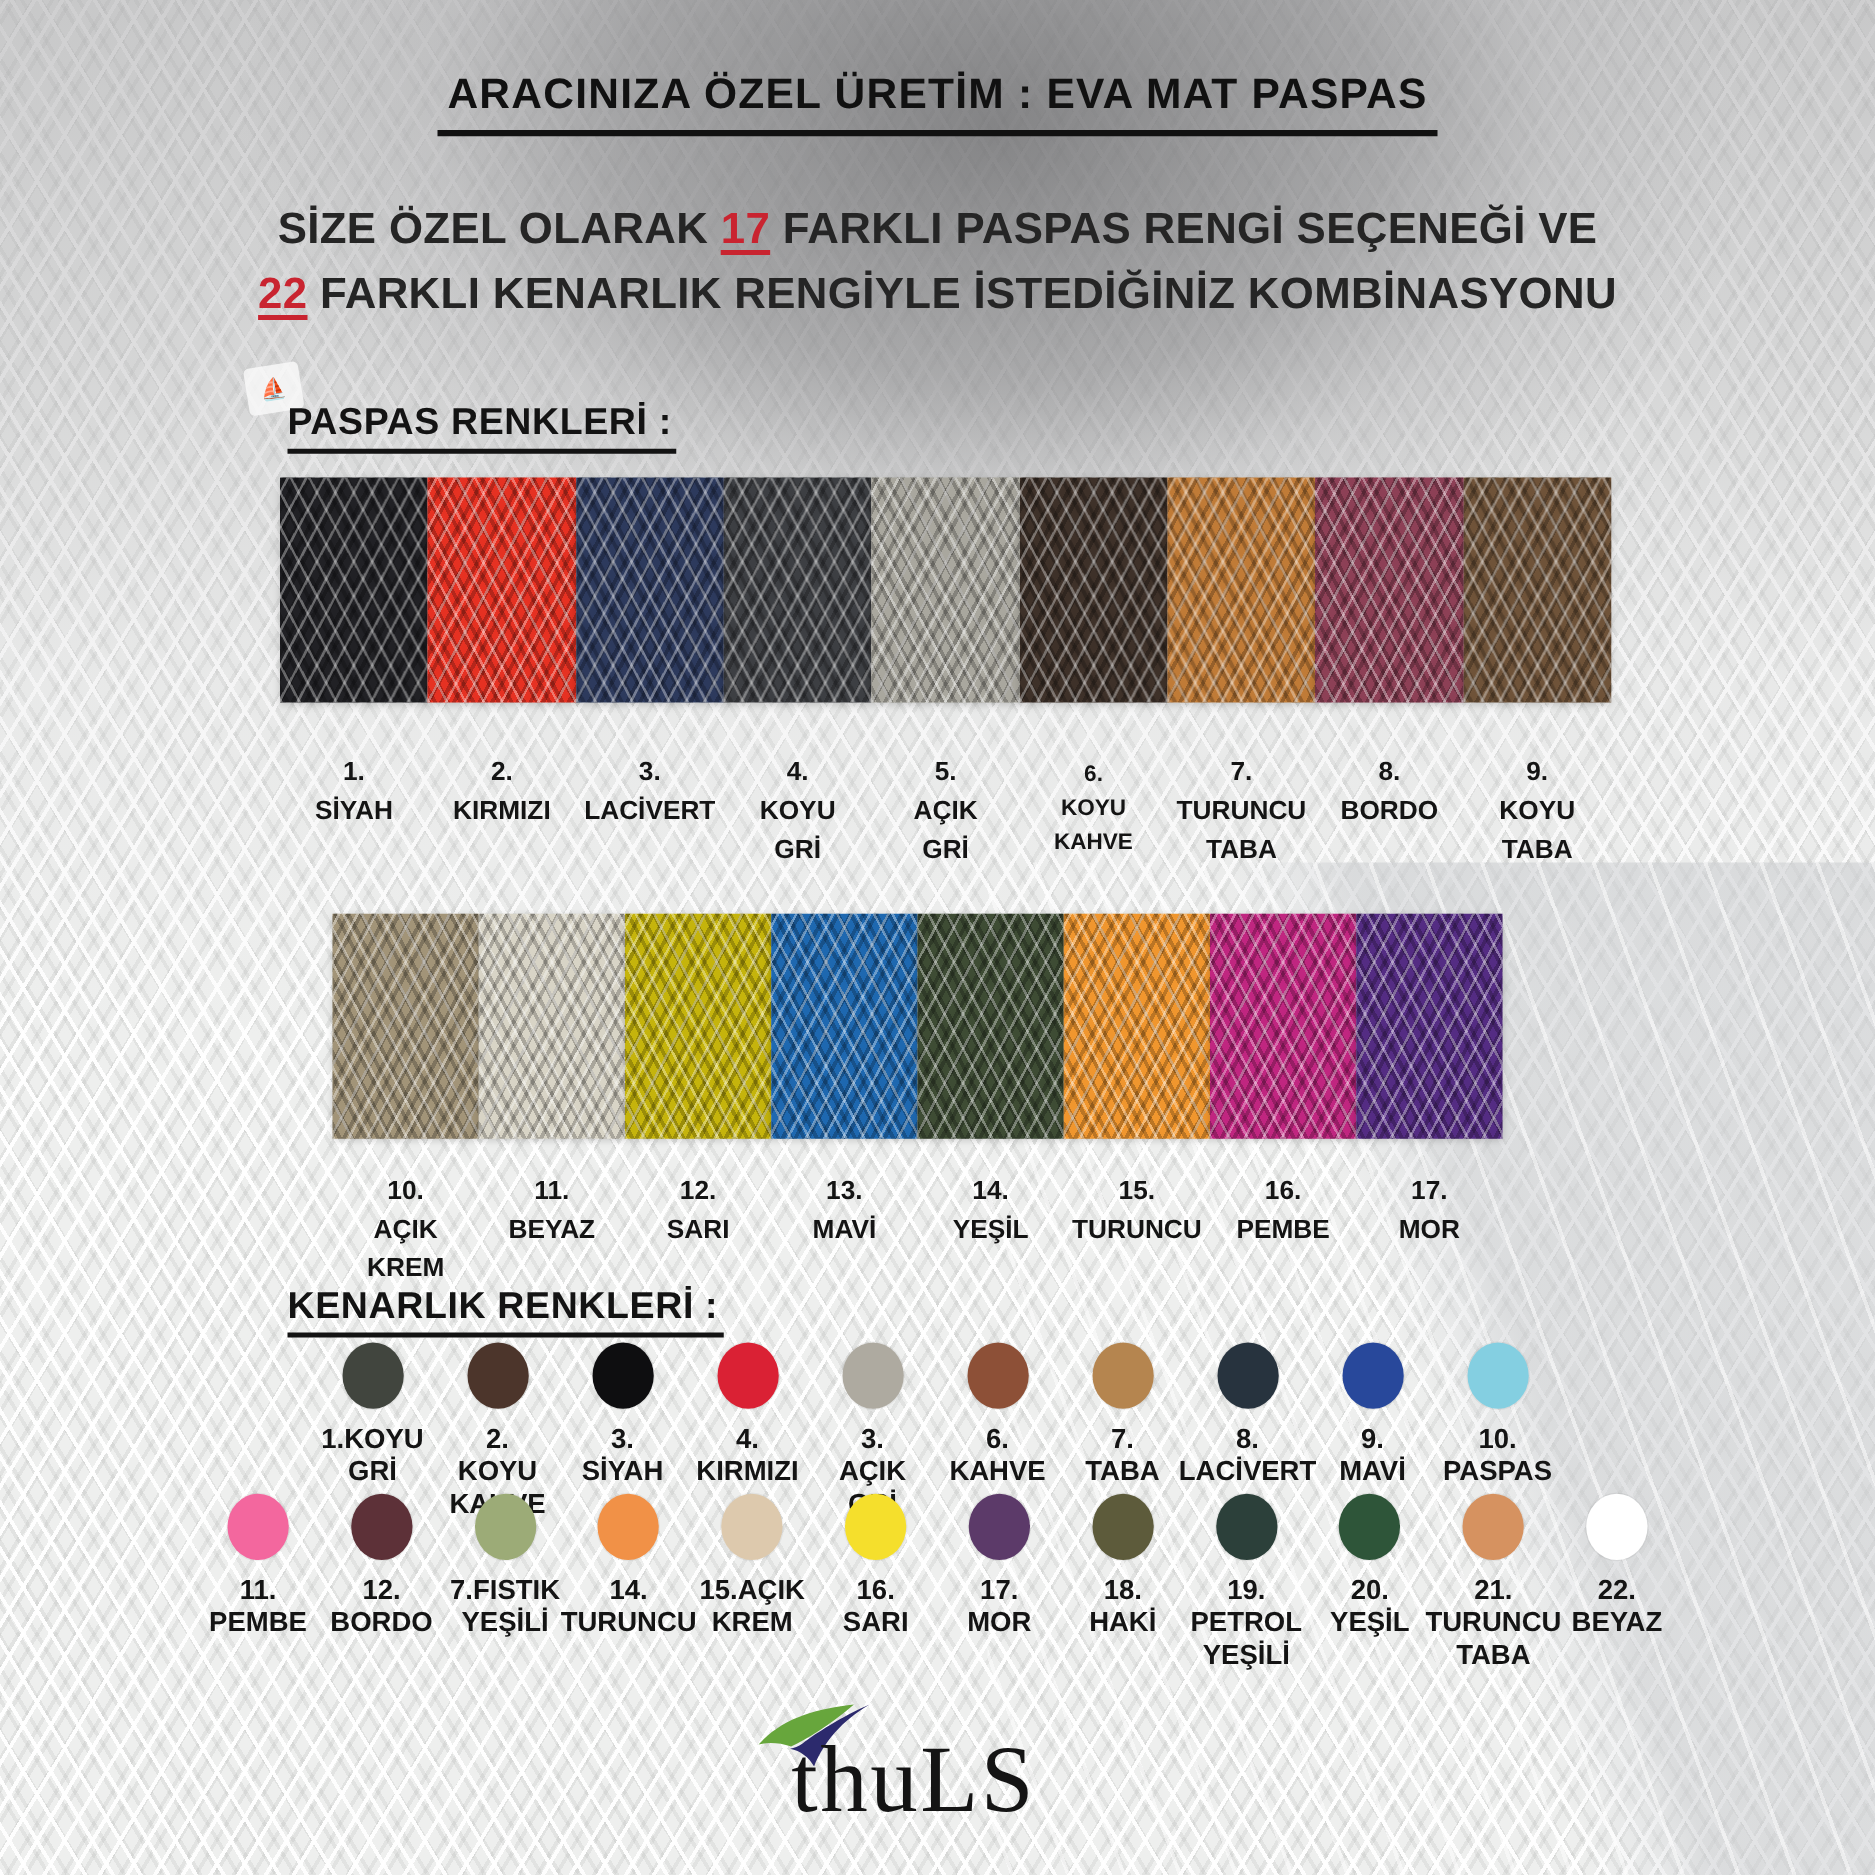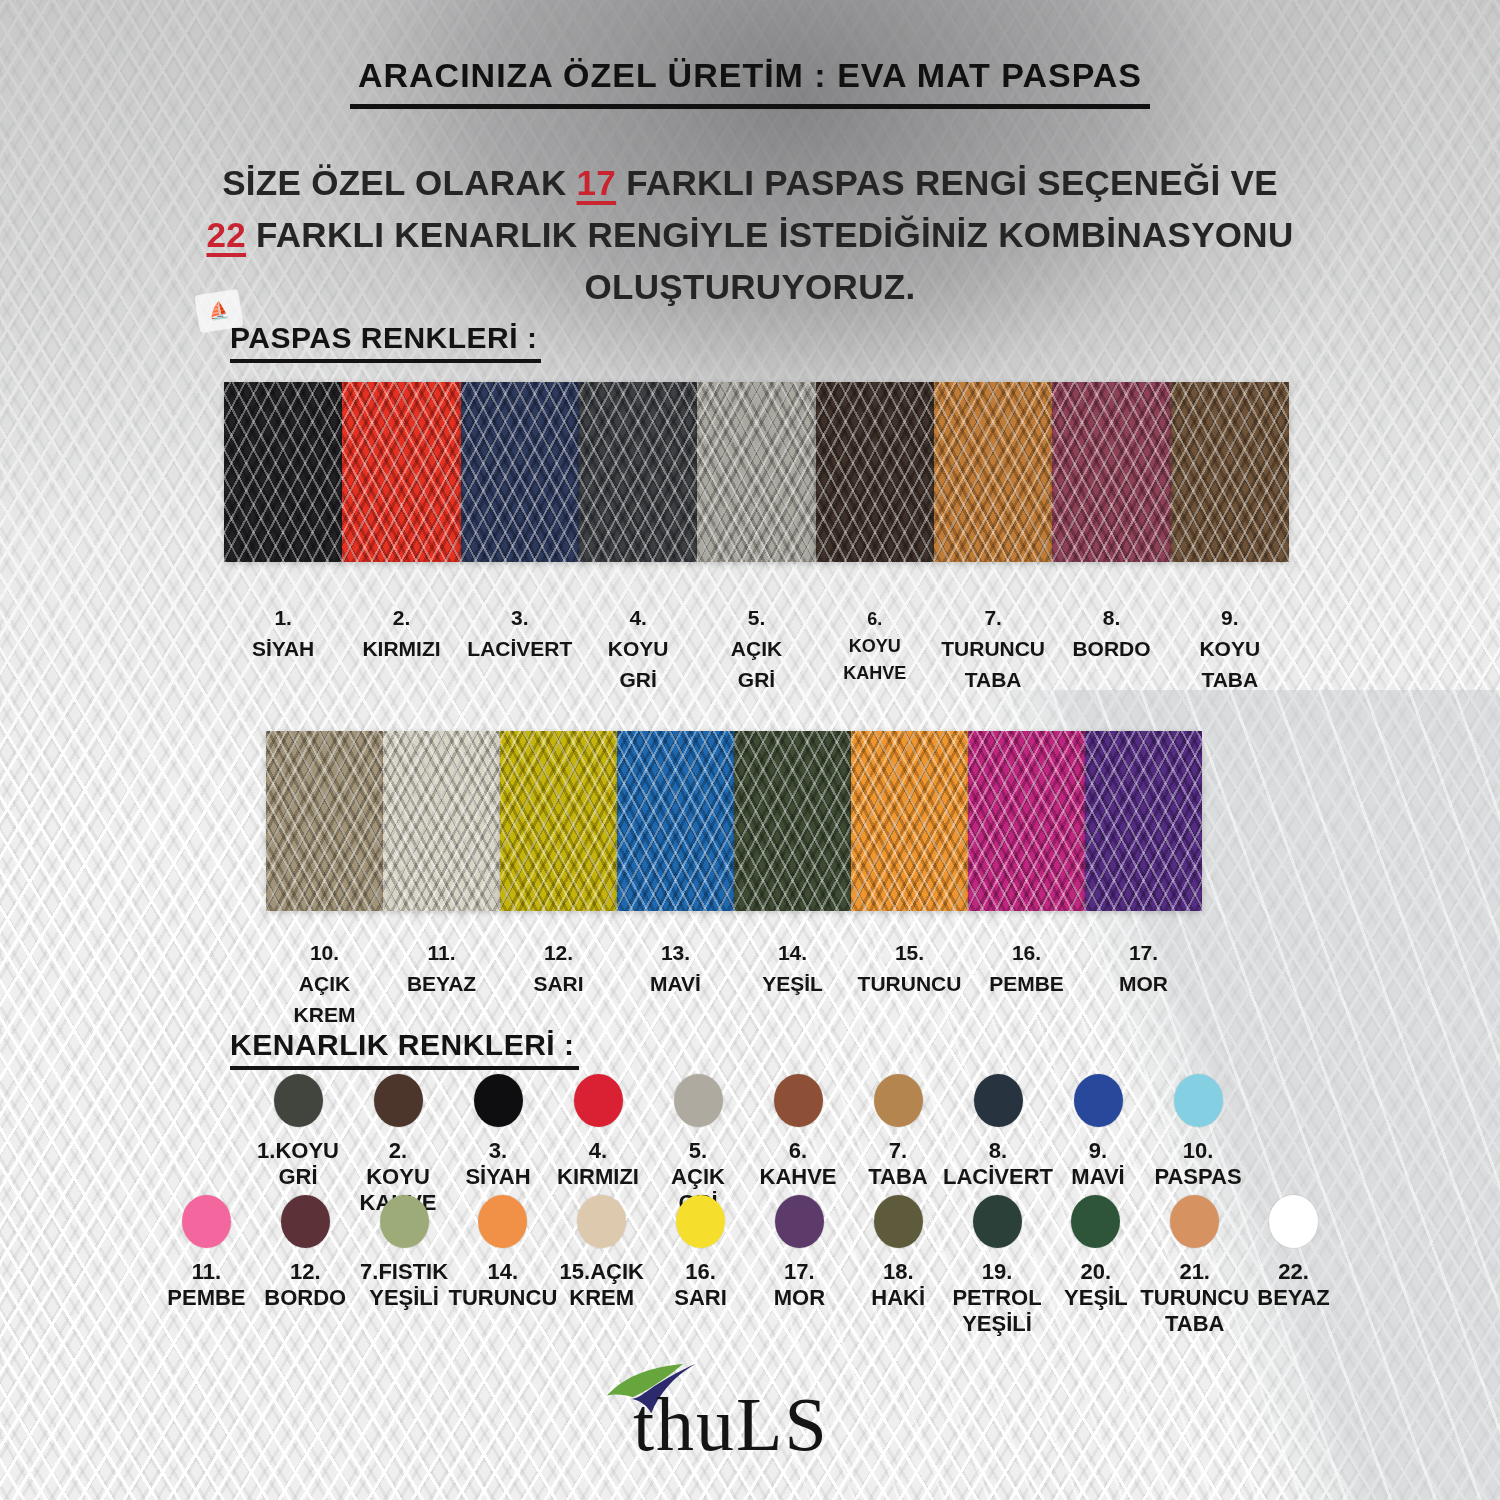--- a/index.html
+++ b/index.html
@@ -97,21 +97,20 @@
     <span>⛵</span>
   </div>
 
   <div class="title-wrap">
     <span class="title-text">ARACINIZA ÖZEL ÜRETİM : EVA MAT PASPAS</span>
   </div>
 
   <div class="subtitle">
     <div class="sub-line"><span>SİZE ÖZEL OLARAK</span><span class="num" style="color: rgb(201, 36, 48);">17</span><span>FARKLI PASPAS RENGİ SEÇENEĞİ VE</span></div>
     <div class="sub-line"><span class="num" style="margin-left: 0px; color: rgb(201, 36, 48); margin-top: 28px;">22</span><span>FARKLI KENARLIK RENGİYLE İSTEDİĞİNİZ KOMBİNASYONU</span></div>
-    <div class="sub-line"><span>OLUŞTURUYORUZ.</span></div>
   </div>
 
   <div class="section-heading" id="heading-paspas">PASPAS RENKLERİ :</div>
 
   <div class="mat-row" id="mat-row-1">
 
       <div class="mat-item">
         <div class="mat-swatch" style="background-color: rgb(33, 33, 37);"></div>
         <div class="mat-label">
           <div>1.</div>
@@ -289,21 +288,21 @@
         <div class="edge-circle" style="background-color: rgb(218, 33, 52);"></div>
         <div class="circle-label">
           <div>4.</div>
           <div>KIRMIZI</div>
         </div>
       </div>
 
       <div class="circle-item">
         <div class="edge-circle" style="background-color: rgb(174, 170, 160);"></div>
         <div class="circle-label">
-          <div>5. AÇIK</div>
+          <div>3. AÇIK</div>
           <div>GRİ</div>
         </div>
       </div>
 
       <div class="circle-item">
         <div class="edge-circle" style="background-color: rgb(141, 80, 55);"></div>
         <div class="circle-label">
           <div>6.</div>
           <div>KAHVE</div>
         </div>

